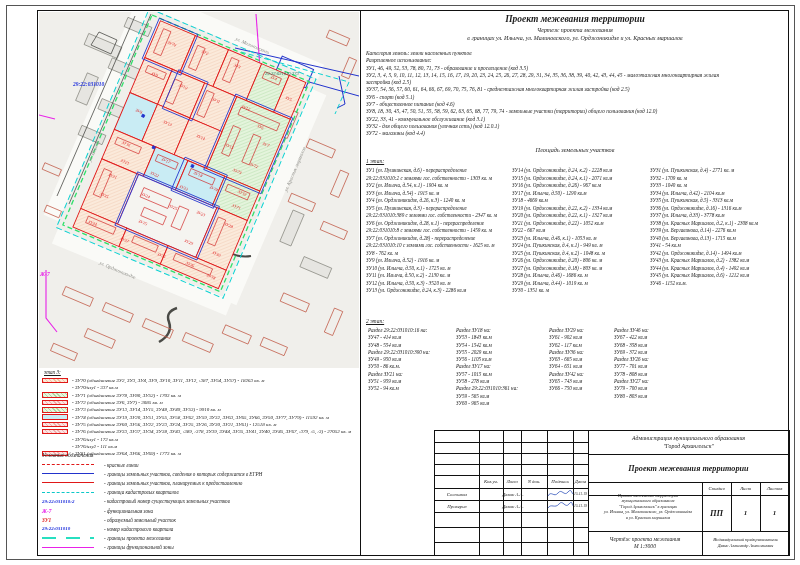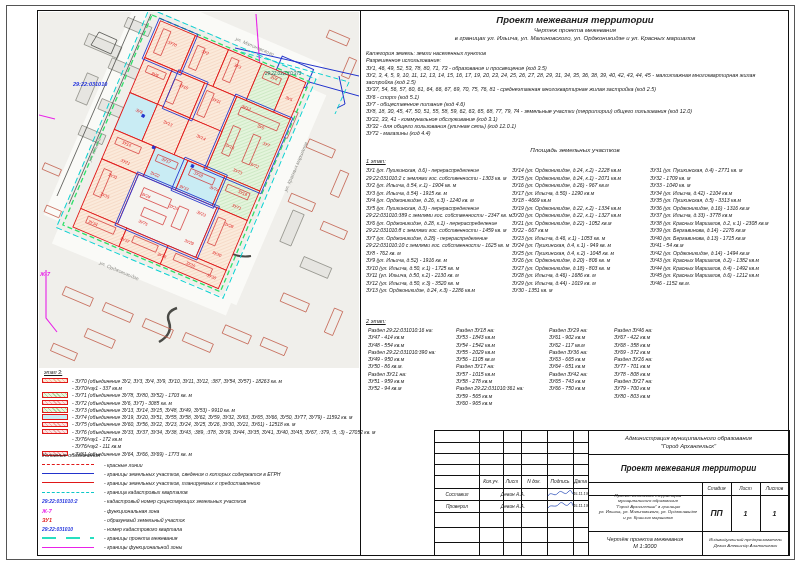--- a/index.html
+++ b/index.html
@@ -1,18 +1,18 @@
 <!DOCTYPE html>
 <html><head>
 <meta charset="utf-8">
 <style>
   html,body{margin:0;padding:0;background:#ffffff;}
   #page{position:relative;width:800px;height:565px;background:#ffffff;overflow:hidden;
         font-family:"Liberation Sans",sans-serif;font-style:italic;color:#1c1c1c;}
-  .abs{position:absolute;}
+  .abs{position:absolute;font-family:Liberation Serif, serif;}
   
   #outer-border{left:6px;top:5px;width:787px;height:553px;border:0.5px solid #555;}
   #frame{left:37px;top:10px;width:752px;height:546px;border:1.6px solid #111;box-sizing:border-box;}
   #panel-divider{left:360px;top:10px;width:1.4px;height:546px;background:#111;}
 
   
   .tp{left:362px;width:426px;}
   .doc-title{top:14px;text-align:center;font-weight:bold;font-size:9.5px;width:426px;}
   .doc-sub1{top:27px;text-align:center;font-size:6px;width:426px;}
   .doc-sub2{top:35px;text-align:center;font-size:6px;width:426px;}

